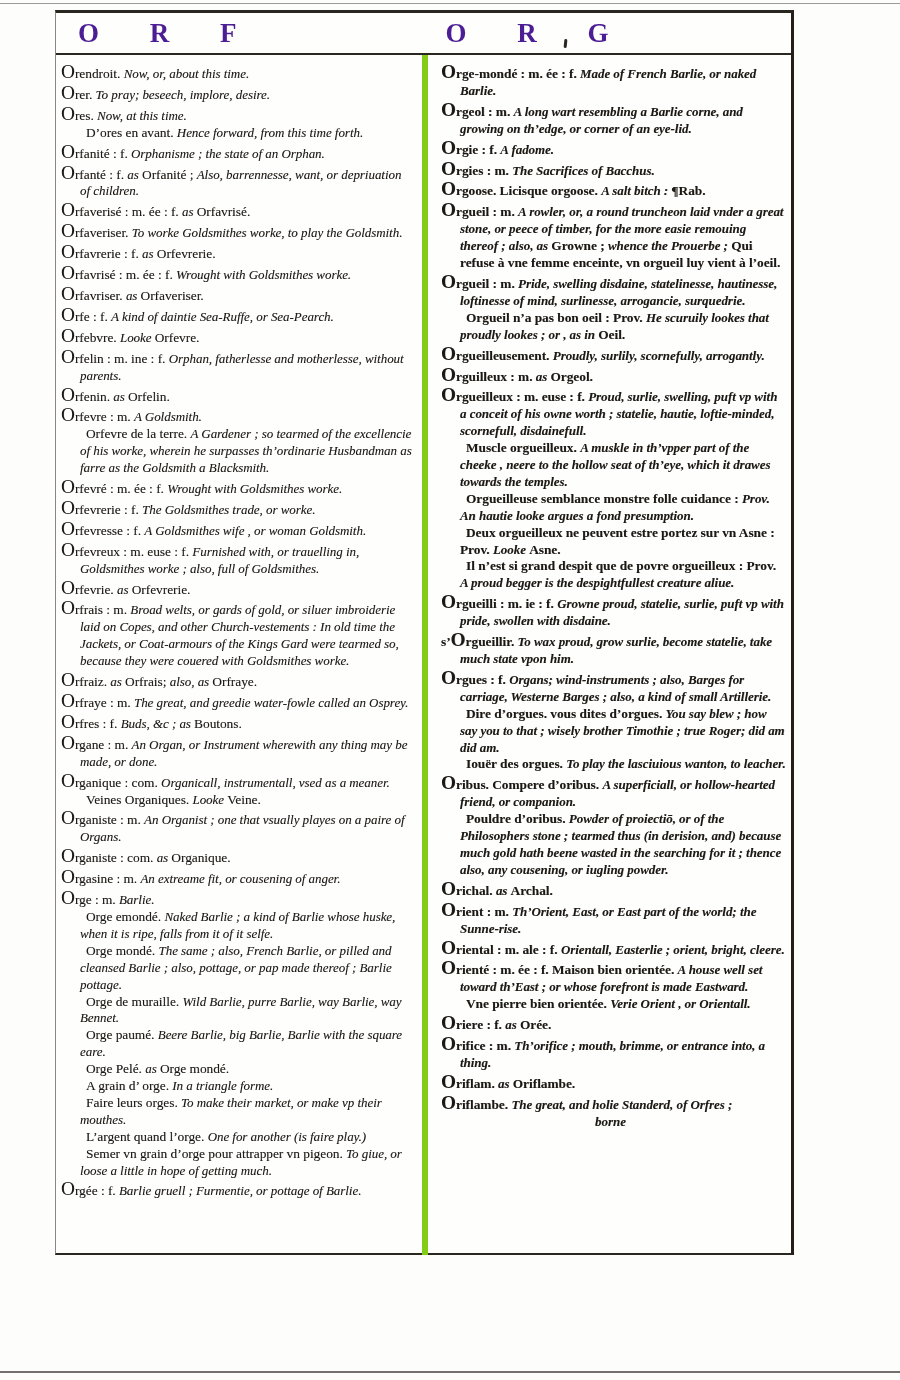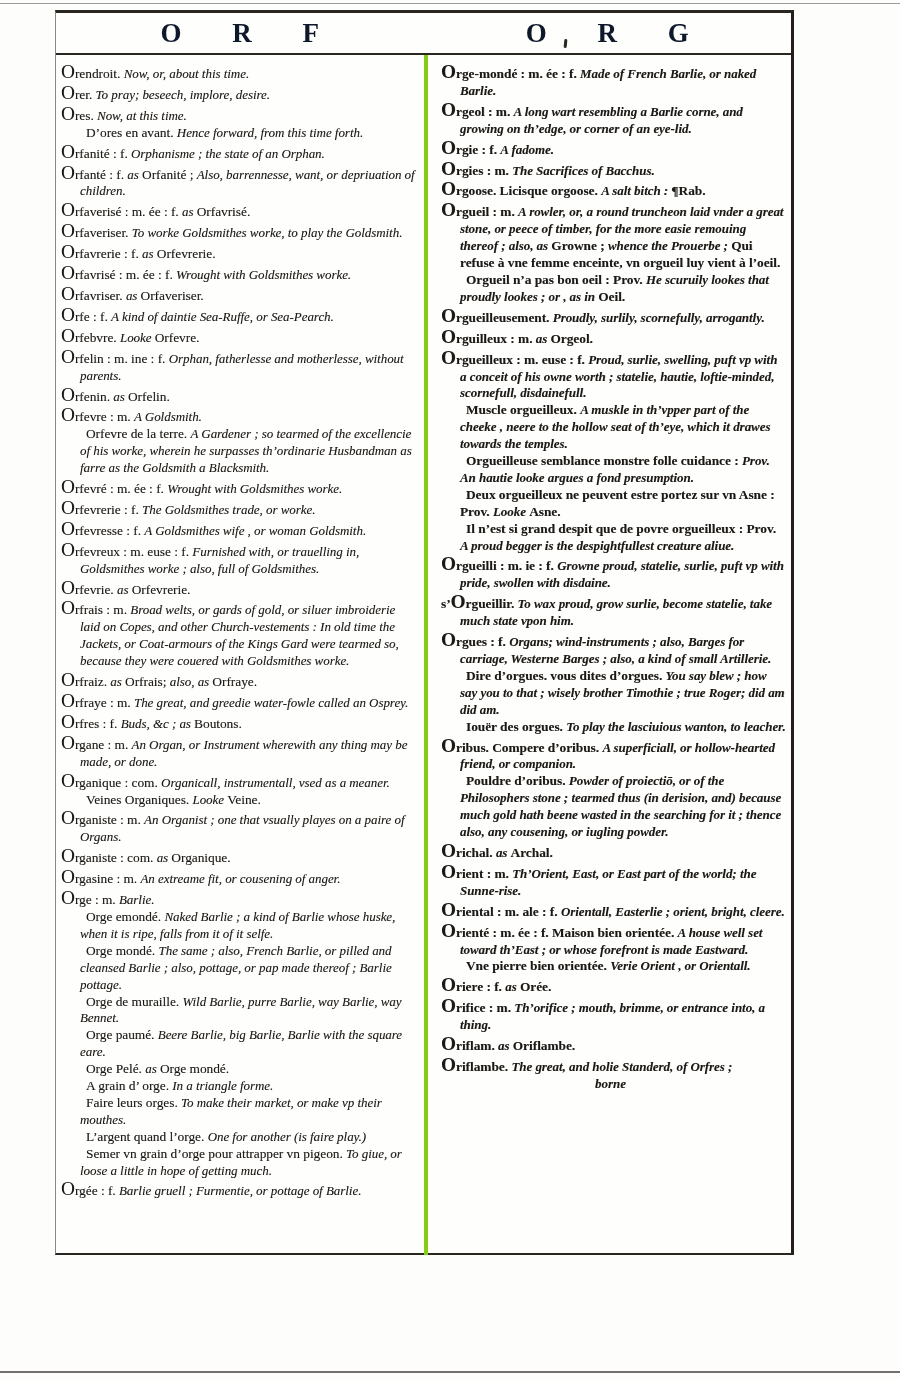--- a/index.html
+++ b/index.html
@@ -15,31 +15,31 @@
     position:absolute;left:55px;top:10px;width:739px;height:1245px;
     border-top:3px solid #2a2620;
     border-right:3px solid #241f1a;
     border-bottom:2px solid #2a2620;
     border-left:1px solid rgba(42,38,32,.55);
     background:#fefefc;
     box-sizing:border-box;
   }
   .head{height:40px;border-bottom:2px solid #2a2620;display:flex;position:relative;}
   .head-cell{
-    flex:1;text-align:center;font-size:27px;font-weight:bold;
+    flex:1;text-align:left;font-size:27px;font-weight:bold;
     letter-spacing:22px;padding-top:5px;text-indent:22px;
-    color:#0f172a;
+    color:#4c1d95;
   }
   .ink-mark{
     position:absolute;left:508px;top:26px;width:3px;height:9px;
     background:#2a2620;border-radius:2px;transform:rotate(6deg);
   }
   .cols{display:flex;height:1200px;}
   .col{box-sizing:border-box;overflow:hidden;height:100%;}
-  .col-left{width:372px;border-right:4px solid #84cc16;padding:7px 8px 4px 5px;}
+  .col-left{width:372px;border-right:6px solid #84cc16;padding:7px 8px 4px 5px;}
   .col-right{flex:1;padding:7px 5px 4px 13px;font-weight:bold;}
   .col-content{font-size:13.3px;line-height:16.9px;
     text-shadow:0.3px 0.3px 0 rgba(25,21,16,.35);}
   p.entry,p.phrase,p.catchword{margin:0;}
   p.entry{padding-left:19px;text-indent:-19px;}
   p.entry::first-letter{font-size:1.45em;line-height:1;}
   p.entry.ns::first-letter{font-size:1em;}
   p.phrase{padding-left:19px;text-indent:6px;}
   p.catchword{text-align:center;padding-right:6px;}
   .rn{font-style:normal;}
@@ -106,20 +106,21 @@
         </div>
     </div>
     <div class="col col-right">
       <div class="col-content" id="col-right">
           <p class="entry"><span class="rn">Orge-mondé : m. ée : f. </span><span class="it">Made of French Barlie, or naked Barlie.</span></p>
           <p class="entry"><span class="rn">Orgeol : m. </span><span class="it">A long wart resembling a Barlie corne, and growing on th’edge, or corner of an eye-lid.</span></p>
           <p class="entry"><span class="rn">Orgie : f. </span><span class="it">A fadome.</span></p>
           <p class="entry"><span class="rn">Orgies : m. </span><span class="it">The Sacrifices of Bacchus.</span></p>
           <p class="entry"><span class="rn">Orgoose. Licisque orgoose. </span><span class="it">A salt bitch : </span><span class="rn">¶Rab.</span></p>
           <p class="entry"><span class="rn">Orgueil : m. </span><span class="it">A rowler, or, a round truncheon laid vnder a great stone, or peece of timber, for the more easie remouing thereof ; also, as </span><span class="rn">Growne ; </span><span class="it">whence the Prouerbe ; </span><span class="rn">Qui refuse à vne femme enceinte, vn orgueil luy vient à l’oeil.</span></p>
+          <p class="entry"><span class="rn">Orgueil : m. </span><span class="it">Pride, swelling disdaine, statelinesse, hautinesse, loftinesse of mind, surlinesse, arrogancie, surquedrie.</span></p>
           <p class="phrase"><span class="rn">Orgueil n’a pas bon oeil : Prov. </span><span class="it">He scuruily lookes that proudly lookes ; or , as in </span><span class="rn">Oeil.</span></p>
           <p class="entry"><span class="rn">Orgueilleusement. </span><span class="it">Proudly, surlily, scornefully, arrogantly.</span></p>
           <p class="entry"><span class="rn">Orguilleux : m. </span><span class="it">as </span><span class="rn">Orgeol.</span></p>
           <p class="entry"><span class="rn">Orgueilleux : m. euse : f. </span><span class="it">Proud, surlie, swelling, puft vp with a conceit of his owne worth ; statelie, hautie, loftie-minded, scornefull, disdainefull.</span></p>
           <p class="phrase"><span class="rn">Muscle orgueilleux. </span><span class="it">A muskle in th’vpper part of the cheeke , neere to the hollow seat of th’eye, which it drawes towards the temples.</span></p>
           <p class="phrase"><span class="rn">Orgueilleuse semblance monstre folle cuidance : </span><span class="it">Prov. An hautie looke argues a fond presumption.</span></p>
           <p class="phrase"><span class="rn">Deux orgueilleux ne peuvent estre portez sur vn Asne : Prov. </span><span class="it">Looke </span><span class="rn">Asne.</span></p>
           <p class="phrase"><span class="rn">Il n’est si grand despit que de povre orgueilleux : Prov. </span><span class="it">A proud begger is the despightfullest creature aliue.</span></p>
           <p class="entry"><span class="rn">Orgueilli : m. ie : f. </span><span class="it">Growne proud, statelie, surlie, puft vp with pride, swollen with disdaine.</span></p>
           <p class="entry ns"><span class="rn">s’</span><span class="bi">O</span><span class="rn">rgueillir. </span><span class="it">To wax proud, grow surlie, become statelie, take much state vpon him.</span></p>

